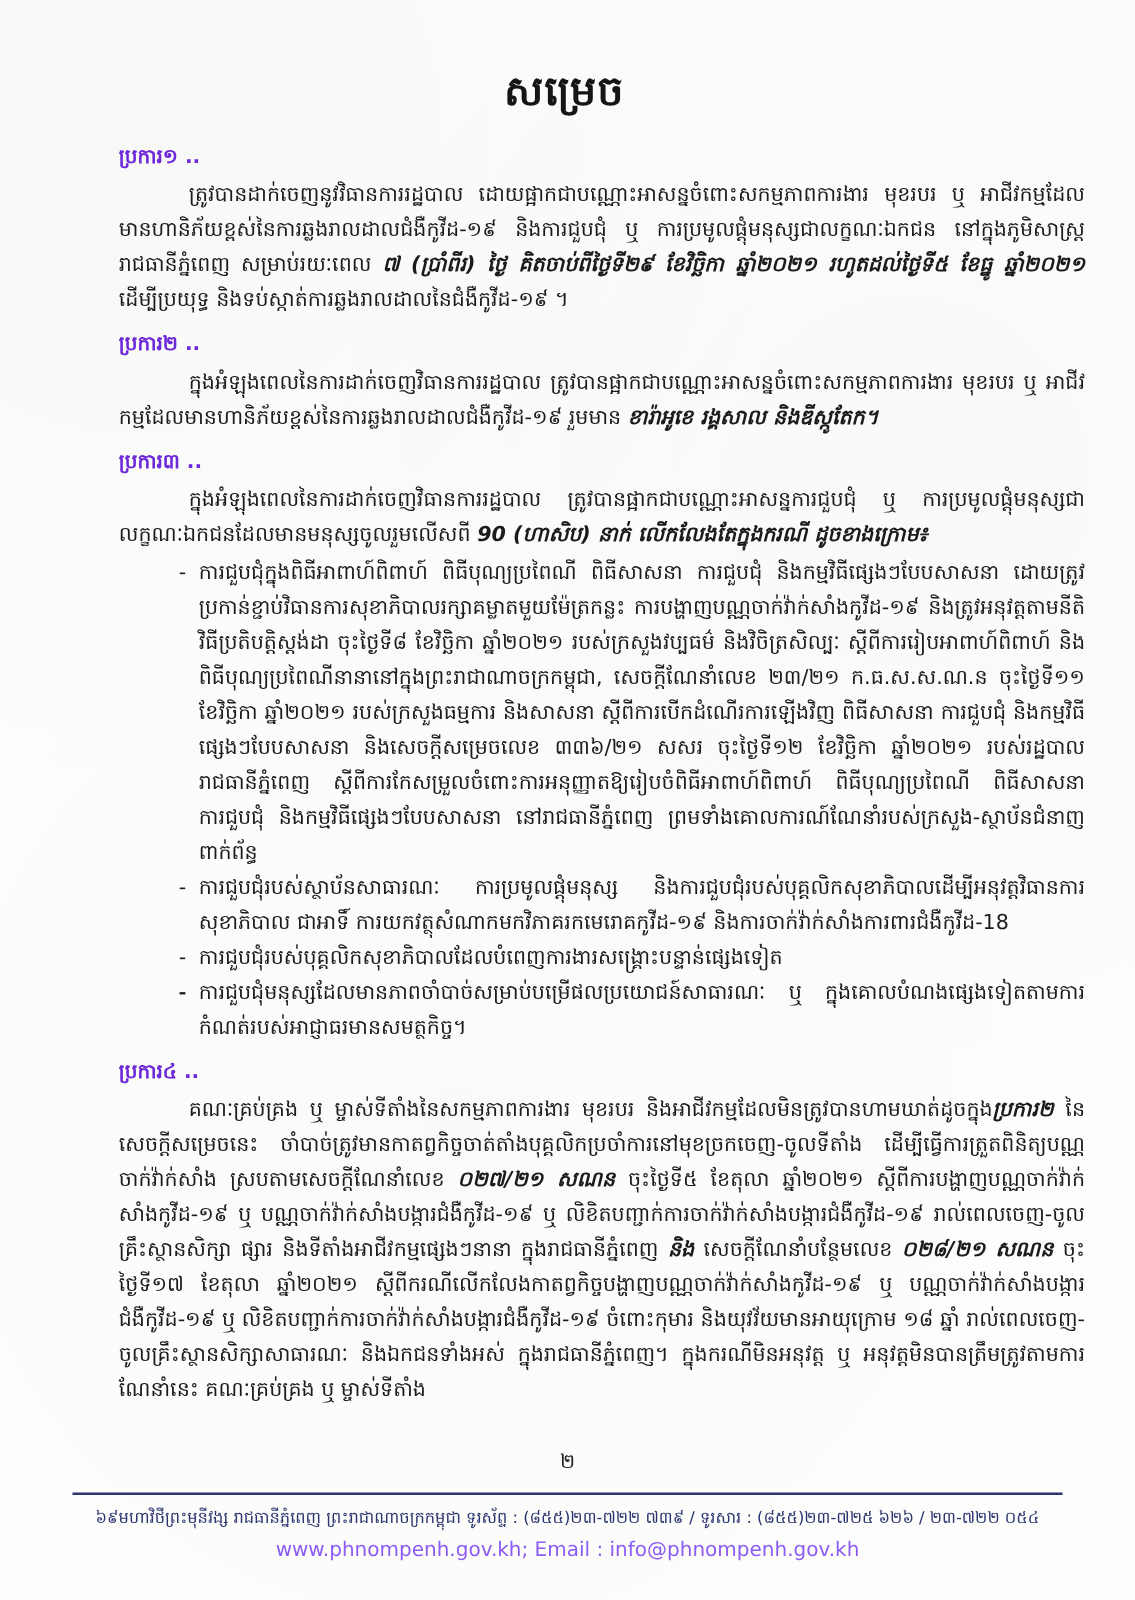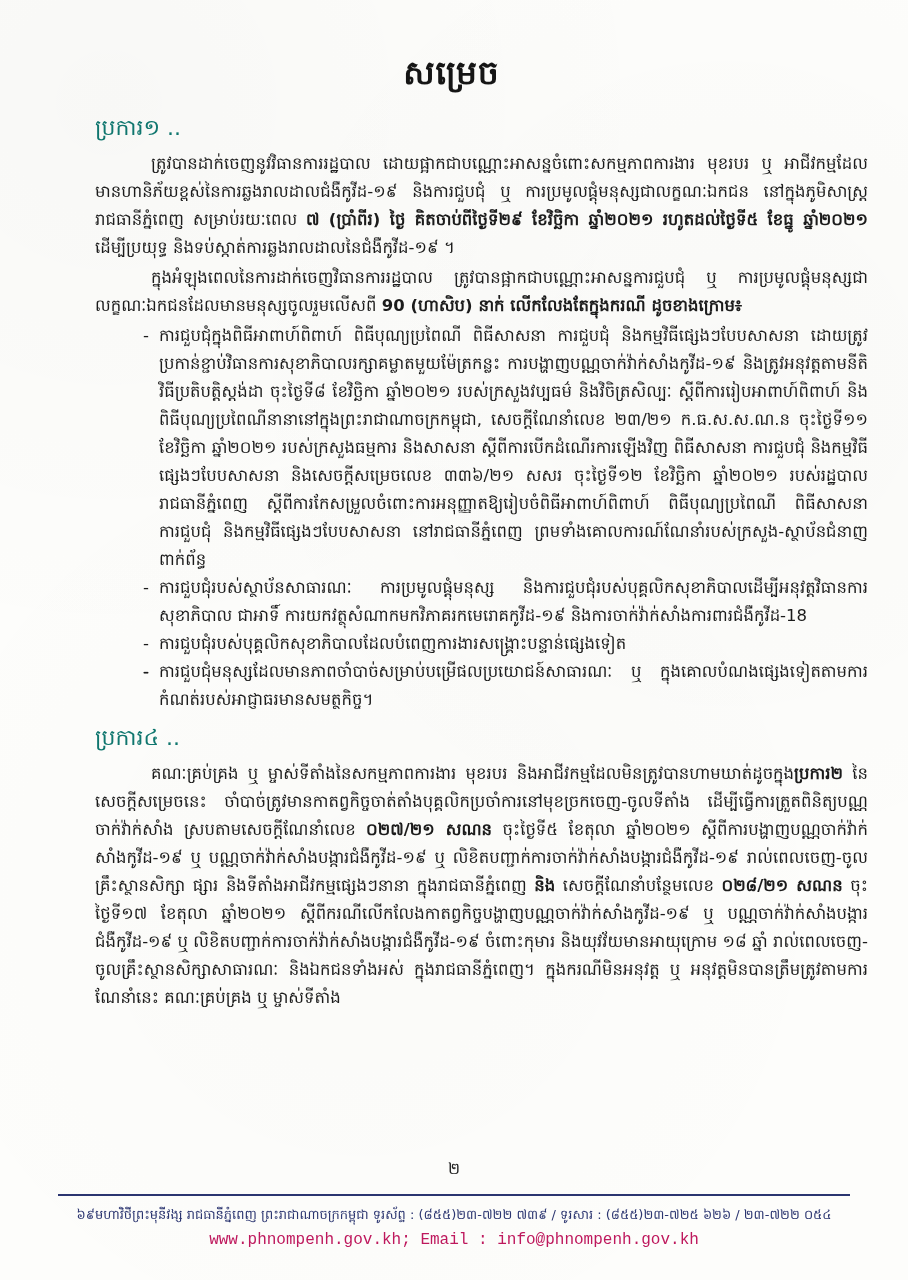--- a/index.html
+++ b/index.html
@@ -20,27 +20,27 @@
   .content{
     position:absolute;top:0;left:0;right:0;height:1152px;
     padding:52px 40px 0 95px;box-sizing:border-box;overflow:hidden;
   }
   .doc-title{
     text-align:center;font-weight:bold;font-size:33px;letter-spacing:1px;
     margin:0 60px 14px 0;color:#151515;
   }
   .article{margin:0;}
   .article-heading{
-    font-weight:normal;font-size:22px;margin:10px 0 4px 0;color:#0f766e;
+    font-weight:bold;font-size:16px;margin:10px 0 4px 0;color:#6d28d9;
   }
   .para{
     font-size:16.5px;line-height:28px;text-align:justify;
     text-indent:56px;margin:0 0 2px 0;
   }
-  b,.bold{font-weight:bold;}
+  b,.bold{font-weight:bold;font-style:italic;}
   .bullets{margin:0 0 2px 48px;padding:0;}
   .bullet{
     font-size:16.5px;line-height:28px;text-align:justify;
     padding-left:16px;position:relative;margin:0;
   }
   .bullet .dash{
     position:absolute;left:0;top:0;font-weight:normal;
   }
   .page-number{
     position:absolute;left:0;right:0;top:1158px;text-align:center;
@@ -48,39 +48,44 @@
   }
   .footer{
     position:absolute;left:58px;right:58px;top:1194px;
     border-top:2.5px solid #2b3570;
     padding-top:8px;text-align:center;
   }
   .footer-line1{
     color:#2b3570;font-size:13px;line-height:22px;white-space:nowrap;
   }
   .footer-line2{
-    color:#be185d;font-size:16px;line-height:24px;margin-top:2px;font-family:Liberation Mono, monospace;
+    color:#8b5cf6;font-size:16px;line-height:24px;margin-top:2px;
   }
 </style>
 </head>
 <body>
 
 <div class="scan-noise"></div>
 
 <div class="content">
 
   <h1 class="doc-title">សម្រេច</h1>
 
   <div class="article">
     <div class="article-heading">ប្រការ១ ..</div>
     <p class="para"><span>ត្រូវបានដាក់ចេញនូវវិធានការរដ្ឋបាល ដោយផ្អាកជាបណ្ណោះអាសន្នចំពោះសកម្មភាពការងារ មុខរបរ ឬ អាជីវកម្មដែលមានហានិភ័យខ្ពស់នៃការឆ្លងរាលដាលជំងឺកូវីដ-១៩ និងការជួបជុំ ឬ ការប្រមូលផ្តុំមនុស្សជាលក្ខណៈឯកជន នៅក្នុងភូមិសាស្ត្ររាជធានីភ្នំពេញ សម្រាប់រយៈពេល </span><b>៧ (ប្រាំពីរ) ថ្ងៃ គិតចាប់ពីថ្ងៃទី២៩ ខែវិច្ឆិកា ឆ្នាំ២០២១ រហូតដល់ថ្ងៃទី៥ ខែធ្នូ ឆ្នាំ២០២១</b><span> ដើម្បីប្រយុទ្ធ និងទប់ស្កាត់ការឆ្លងរាលដាលនៃជំងឺកូវីដ-១៩ ។</span></p>
   </div>
 
+  <div class="article">
+    <div class="article-heading">ប្រការ២ ..</div>
+    <p class="para"><span>ក្នុងអំឡុងពេលនៃការដាក់ចេញវិធានការរដ្ឋបាល ត្រូវបានផ្អាកជាបណ្ណោះអាសន្នចំពោះសកម្មភាពការងារ មុខរបរ ឬ អាជីវកម្មដែលមានហានិភ័យខ្ពស់នៃការឆ្លងរាលដាលជំងឺកូវីដ-១៩ រួមមាន </span><b>ខារ៉ាអូខេ រង្គសាល និងឌីស្កូតែក។</b></p>
+  </div>
 
   <div class="article">
+    <div class="article-heading">ប្រការ៣ ..</div>
     <p class="para"><span>ក្នុងអំឡុងពេលនៃការដាក់ចេញវិធានការរដ្ឋបាល ត្រូវបានផ្អាកជាបណ្ណោះអាសន្នការជួបជុំ ឬ ការប្រមូលផ្តុំមនុស្សជាលក្ខណៈឯកជនដែលមានមនុស្សចូលរួមលើសពី </span><b>90 (ហាសិប) នាក់ លើកលែងតែក្នុងករណី ដូចខាងក្រោម៖</b></p>
     <div class="bullets">
       <p class="bullet"><span class="dash">-</span><span>ការជួបជុំក្នុងពិធីអាពាហ៍ពិពាហ៍ ពិធីបុណ្យប្រពៃណី ពិធីសាសនា ការជួបជុំ និងកម្មវិធីផ្សេងៗបែបសាសនា ដោយត្រូវប្រកាន់ខ្ជាប់វិធានការសុខាភិបាលរក្សាគម្លាតមួយម៉ែត្រកន្លះ ការបង្ហាញបណ្ណចាក់វ៉ាក់សាំងកូវីដ-១៩ និងត្រូវអនុវត្តតាមនីតិវិធីប្រតិបត្តិស្តង់ដា ចុះថ្ងៃទី៨ ខែវិច្ឆិកា ឆ្នាំ២០២១ របស់ក្រសួងវប្បធម៌ និងវិចិត្រសិល្បៈ ស្តីពីការរៀបអាពាហ៍ពិពាហ៍ និងពិធីបុណ្យប្រពៃណីនានានៅក្នុងព្រះរាជាណាចក្រកម្ពុជា, សេចក្តីណែនាំលេខ ២៣/២១ ក.ធ.ស.ស.ណ.ន ចុះថ្ងៃទី១១ ខែវិច្ឆិកា ឆ្នាំ២០២១ របស់ក្រសួងធម្មការ និងសាសនា ស្តីពីការបើកដំណើរការឡើងវិញ ពិធីសាសនា ការជួបជុំ និងកម្មវិធីផ្សេងៗបែបសាសនា និងសេចក្តីសម្រេចលេខ ៣៣៦/២១ សសរ ចុះថ្ងៃទី១២ ខែវិច្ឆិកា ឆ្នាំ២០២១ របស់រដ្ឋបាលរាជធានីភ្នំពេញ ស្តីពីការកែសម្រួលចំពោះការអនុញ្ញាតឱ្យរៀបចំពិធីអាពាហ៍ពិពាហ៍ ពិធីបុណ្យប្រពៃណី ពិធីសាសនា ការជួបជុំ និងកម្មវិធីផ្សេងៗបែបសាសនា នៅរាជធានីភ្នំពេញ ព្រមទាំងគោលការណ៍ណែនាំរបស់ក្រសួង-ស្ថាប័នជំនាញពាក់ព័ន្ធ</span></p>
       <p class="bullet"><span class="dash">-</span><span>ការជួបជុំរបស់ស្ថាប័នសាធារណៈ ការប្រមូលផ្តុំមនុស្ស និងការជួបជុំរបស់បុគ្គលិកសុខាភិបាលដើម្បីអនុវត្តវិធានការសុខាភិបាល ជាអាទិ៍ ការយកវត្ថុសំណាកមកវិភាគរកមេរោគកូវីដ-១៩ និងការចាក់វ៉ាក់សាំងការពារជំងឺកូវីដ-18</span></p>
       <p class="bullet"><span class="dash">-</span><span>ការជួបជុំរបស់បុគ្គលិកសុខាភិបាលដែលបំពេញការងារសង្គ្រោះបន្ទាន់ផ្សេងទៀត</span></p>
       <p class="bullet"><span class="dash">-</span></p>
       <p class="bullet"><span class="dash">-</span></p>
       <p class="bullet"><span class="dash">-</span><span>ការជួបជុំមនុស្សដែលមានភាពចាំបាច់សម្រាប់បម្រើផលប្រយោជន៍សាធារណៈ ឬ ក្នុងគោលបំណងផ្សេងទៀតតាមការកំណត់របស់អាជ្ញាធរមានសមត្ថកិច្ច។</span></p>
     </div>
   </div>

